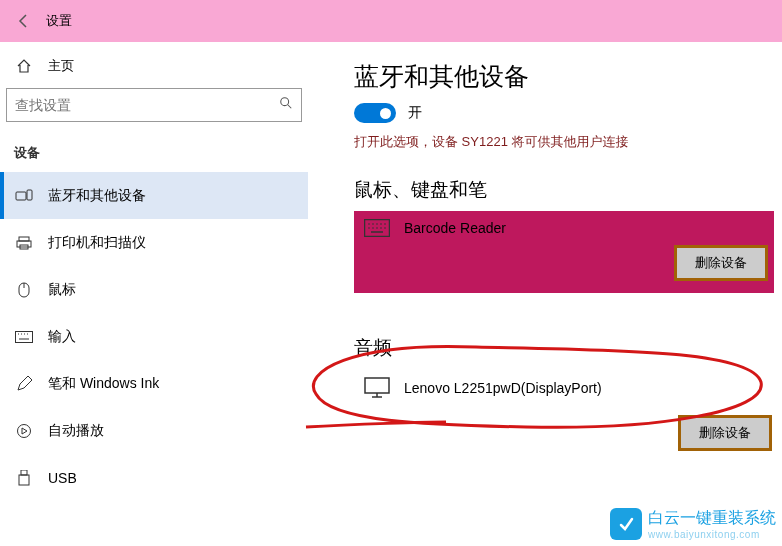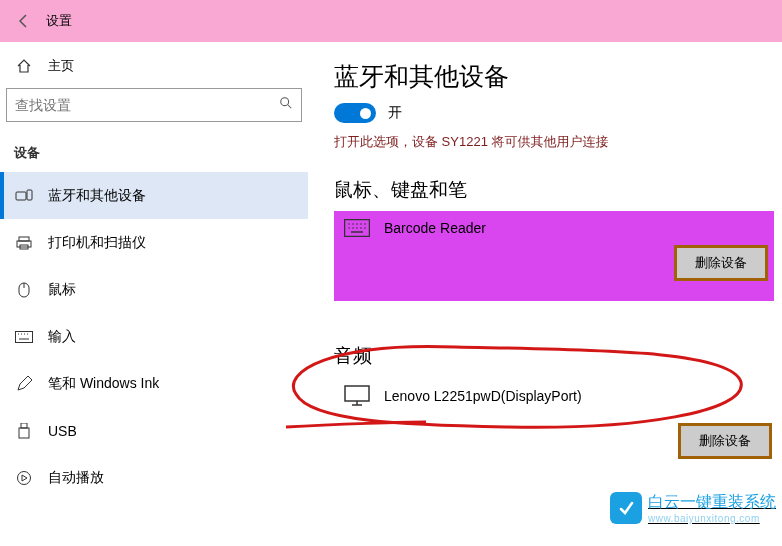--- a/index.html
+++ b/index.html
@@ -1,20 +1,20 @@
 <!DOCTYPE html>
 <html><head>
 <meta charset="utf-8">
 <style>
 * { margin: 0; padding: 0; box-sizing: border-box; font-family: "Microsoft YaHei", "Segoe UI", sans-serif; }
 body { width: 782px; height: 546px; background: #fff; color: #000; overflow: hidden; position: relative; }
 .header { height: 42px; display: flex; align-items: center; padding: 0 6px; background: #f9a8d4; }
 .header .back { width: 36px; height: 36px; display: flex; align-items: center; justify-content: center; color: #444; cursor: pointer; }
 .header .title { font-size: 13px; margin-left: 4px; }
-.layout { display: flex; height: calc(546px - 42px); }
+.layout { display: flex; height: calc(546px - 42px); gap: 20px; }
 .sidebar { width: 308px; background: #fff; padding-top: 6px; }
 .home-row { display: flex; align-items: center; height: 36px; padding: 0 14px; cursor: pointer; }
 .home-row .ico { width: 20px; display: flex; justify-content: center; color: #333; }
 .home-row .lbl { font-size: 13px; margin-left: 14px; }
 .search-wrap { padding: 4px 6px 10px 6px; }
 .search-box { height: 34px; border: 1px solid #999; display: flex; align-items: center; padding: 0 8px; }
 .search-box input { border: none; outline: none; flex: 1; font-size: 14px; background: transparent; color: #666; }
 .search-box .sicon { color: #555; }
 .sect-label { font-size: 13px; font-weight: 600; padding: 12px 14px 10px 14px; color: #333; }
 .nav-item { display: flex; align-items: center; height: 47px; padding: 0 14px; cursor: pointer; }
@@ -24,31 +24,31 @@
 .nav-item .lbl { font-size: 14px; margin-left: 14px; }
 .main { flex: 1; padding: 18px 8px 0 26px; background: #fff; position: relative; }
 .page-title { font-size: 25px; font-weight: 400; margin-bottom: 10px; }
 .toggle-row { display: flex; align-items: center; margin-bottom: 10px; }
 .toggle { width: 42px; height: 20px; background: #0078d7; border-radius: 10px; position: relative; cursor: pointer; }
 .toggle::after { content: ""; position: absolute; width: 11px; height: 11px; background: #fff; border-radius: 50%; top: 4.5px; right: 5px; }
 .toggle-label { font-size: 14px; margin-left: 12px; }
 .desc { font-size: 13px; color: #7f1d1d; margin-bottom: 26px; }
 .cat-title { font-size: 19px; margin-bottom: 8px; }
 .device { display: flex; align-items: center; padding: 8px 6px; }
-.device.selected { background: #d946ef; padding-bottom: 16px; flex-direction: column; align-items: stretch; }
+.device.selected { background: #be185d; padding-bottom: 8px; flex-direction: column; align-items: stretch; }
 .device .row { display: flex; align-items: center; }
 .device .dico { width: 34px; display: flex; justify-content: center; color: #333; }
 .device .dinfo { margin-left: 10px; }
 .device .dname { font-size: 14px; }
 .device .dstat { font-size: 12px; color: #777; }
 .remove-row { display: flex; justify-content: flex-end; padding: 8px 0 4px 0; }
 .remove-btn { background: #ccc; border: 3px solid #a16207; padding: 6px 18px; font-size: 13px; cursor: pointer; }
 .audio-sect { margin-top: 42px; }
 .annot { position: absolute; pointer-events: none; }
-.watermark { position: absolute; right: 6px; bottom: 22px; display: flex; align-items: flex-end; font-size: 14px; text-decoration: underline; }
+.watermark { position: absolute; right: 6px; bottom: 6px; display: flex; align-items: flex-end; font-size: 14px; }
 .watermark .wm-badge { width: 32px; height: 32px; background: #1ba1e2; border-radius: 6px; display: flex; align-items: center; justify-content: center; margin-right: 6px; }
 .watermark .wm-text1 { color: #1ba1e2; font-size: 16px; font-weight: 500; }
 .watermark .wm-text2 { color: #8fd0ef; font-size: 10px; letter-spacing: 0.5px; display: block; }
 </style>
 </head>
 <body>
 
 <div class="header">
   <div class="back">
     <svg width="16" height="16" viewBox="0 0 16 16">
@@ -123,35 +123,35 @@
     <div class="nav-item">
       <span class="ico">
           <svg width="16" height="16" viewBox="0 0 16 16">
             <path d="M2 14 L4 8 L12 0 L16 4 L8 12 L2 14 Z" stroke="#333" fill="none" stroke-width="1"></path>
           </svg>
         </span>
       <span class="lbl">笔和 Windows Ink</span>
     </div>
     <div class="nav-item">
       <span class="ico">
+          <svg width="16" height="16" viewBox="0 0 16 16">
+            <circle cx="8" cy="8" r="6.5" stroke="#333" fill="none"></circle>
+            <path d="M6 5 L11 8 L6 11 Z" stroke="#333" fill="none"></path>
+          </svg>
+        </span>
+      <span class="lbl">自动播放</span>
+    </div>
+    <div class="nav-item">
+      <span class="ico">
           <svg width="12" height="16" viewBox="0 0 12 16">
             <rect x="3" y="0" width="6" height="5" stroke="#333" fill="none"></rect>
             <rect x="1" y="5" width="10" height="10" stroke="#333" fill="none"></rect>
           </svg>
         </span>
       <span class="lbl">USB</span>
-    </div>
-    <div class="nav-item">
-      <span class="ico">
-          <svg width="16" height="16" viewBox="0 0 16 16">
-            <circle cx="8" cy="8" r="6.5" stroke="#333" fill="none"></circle>
-            <path d="M6 5 L11 8 L6 11 Z" stroke="#333" fill="none"></path>
-          </svg>
-        </span>
-      <span class="lbl">自动播放</span>
     </div>
   </div>
 
   <div class="main">
     <div class="page-title">蓝牙和其他设备</div>
     <div class="toggle-row">
       <div class="toggle"></div>
       <div class="toggle-label">开</div>
     </div>
     <div class="desc">打开此选项，设备 SY1221 将可供其他用户连接</div>

